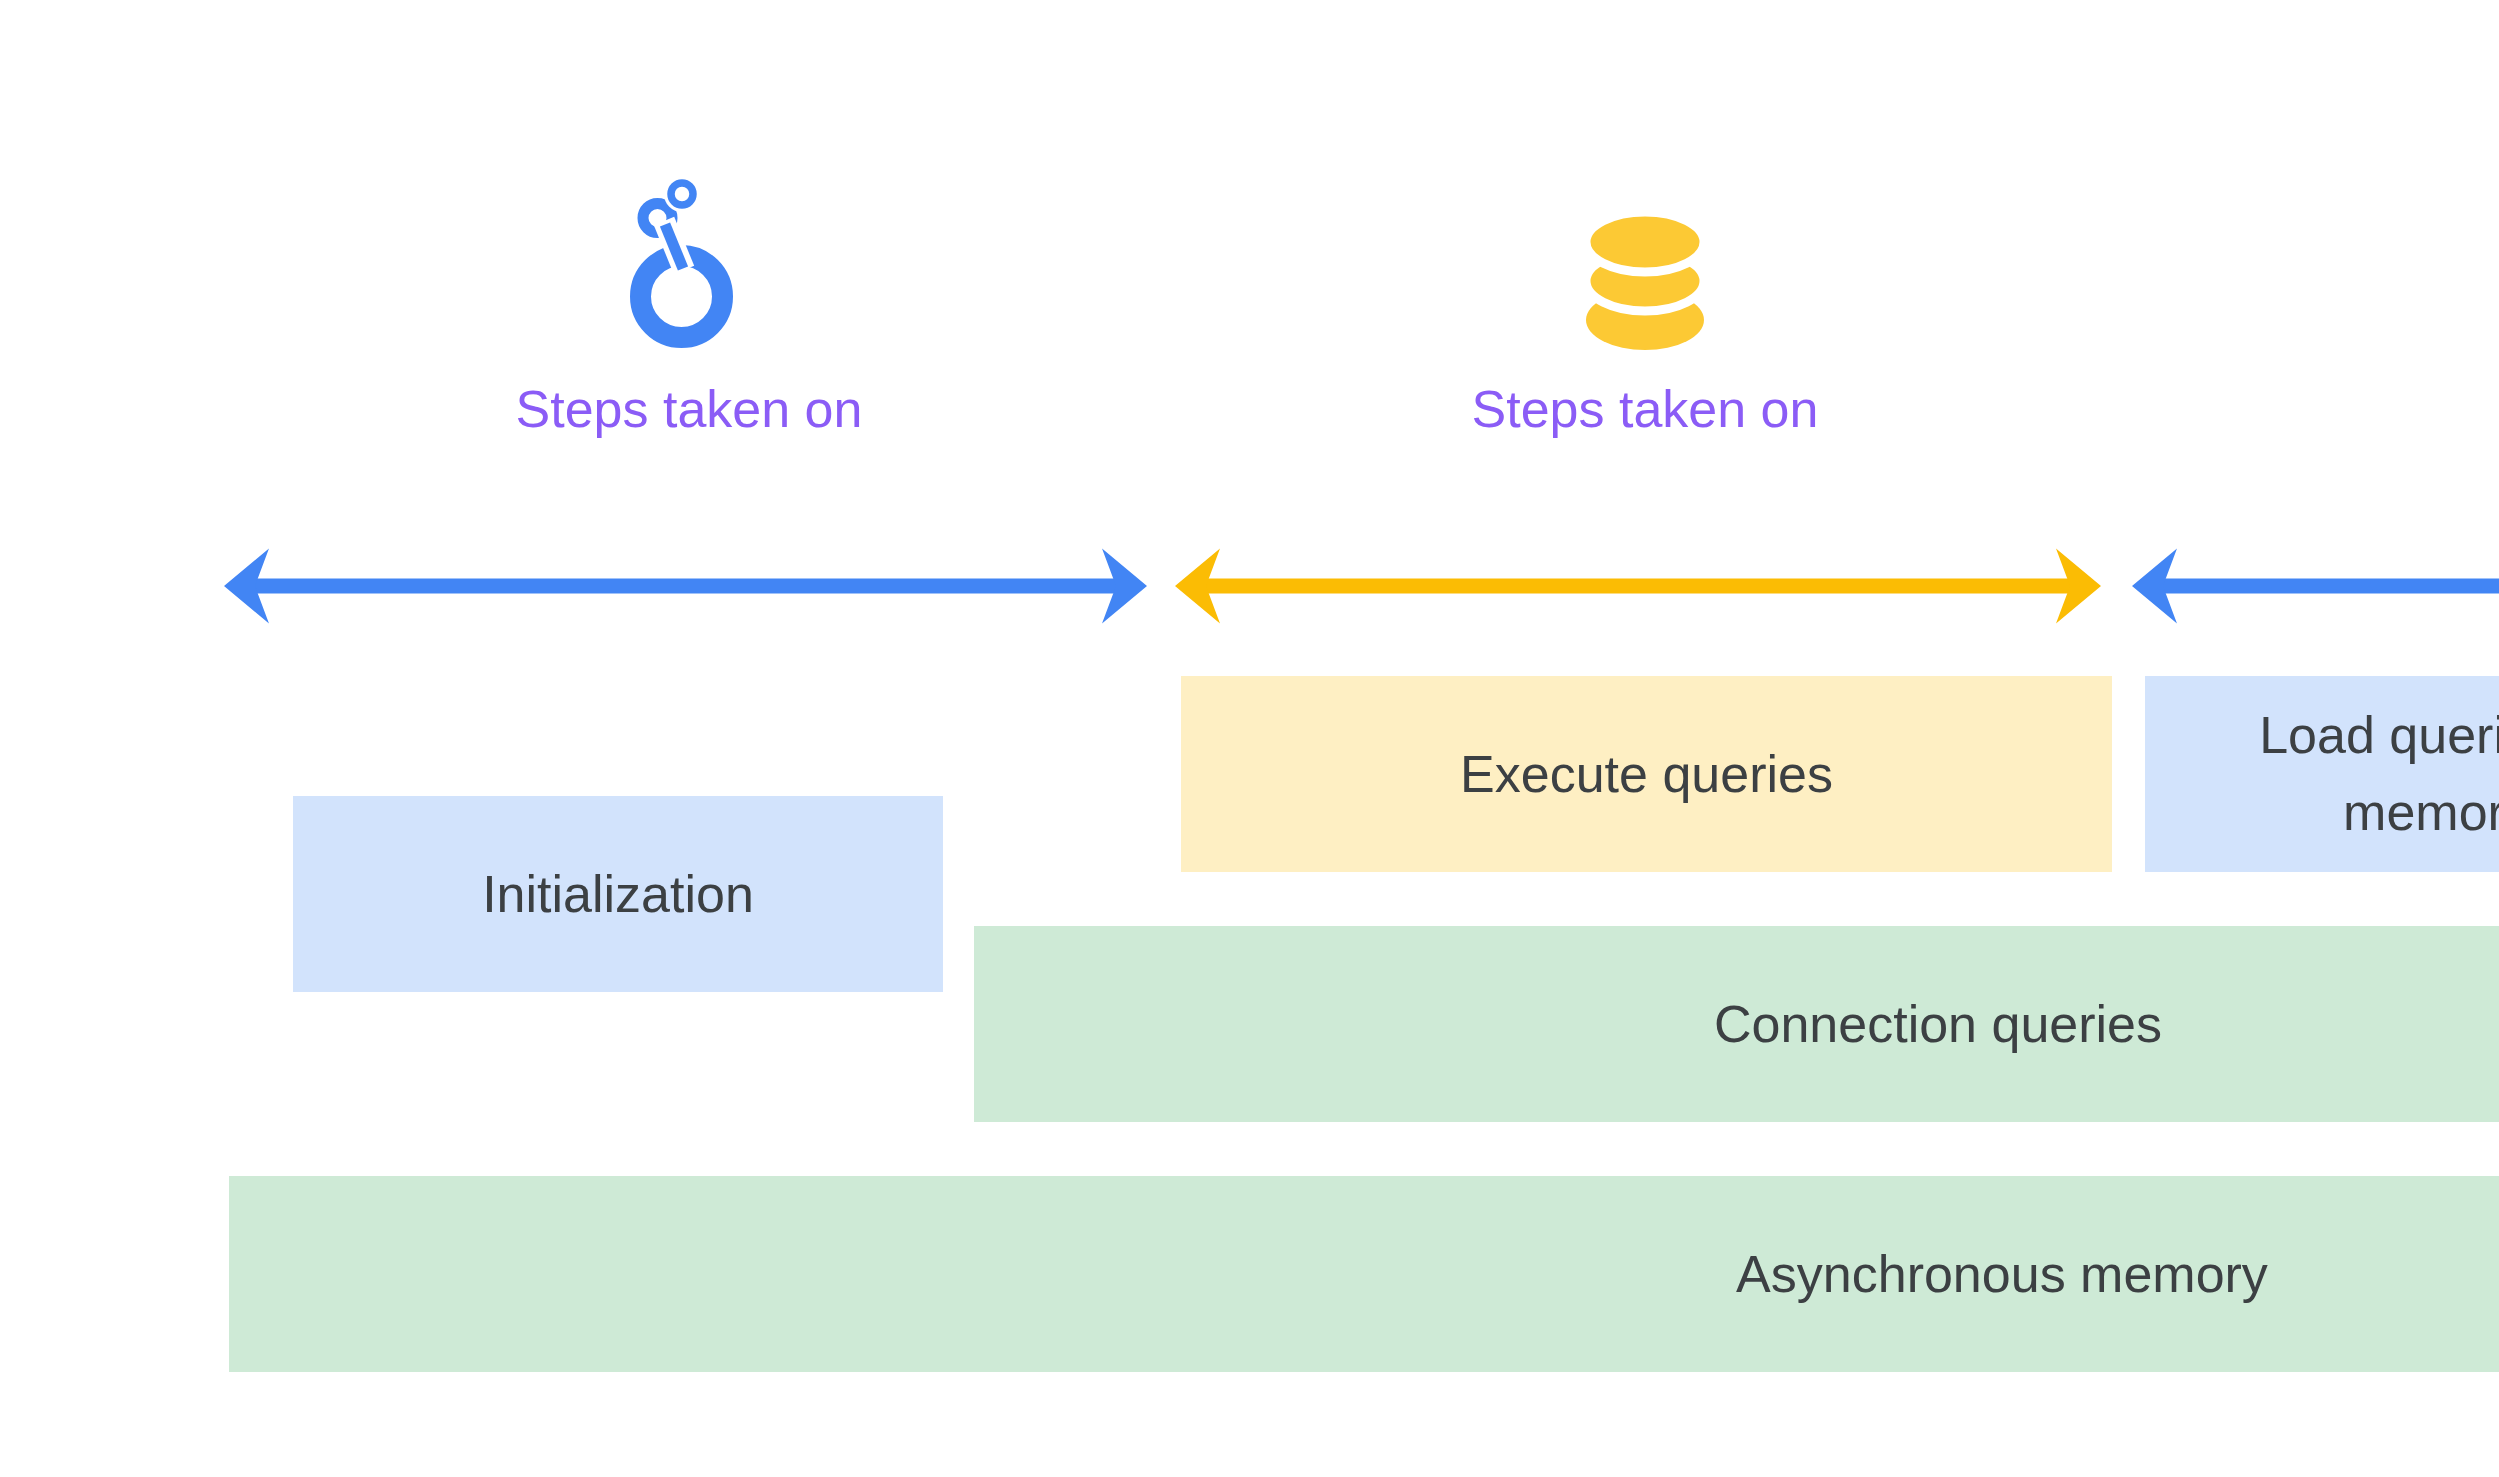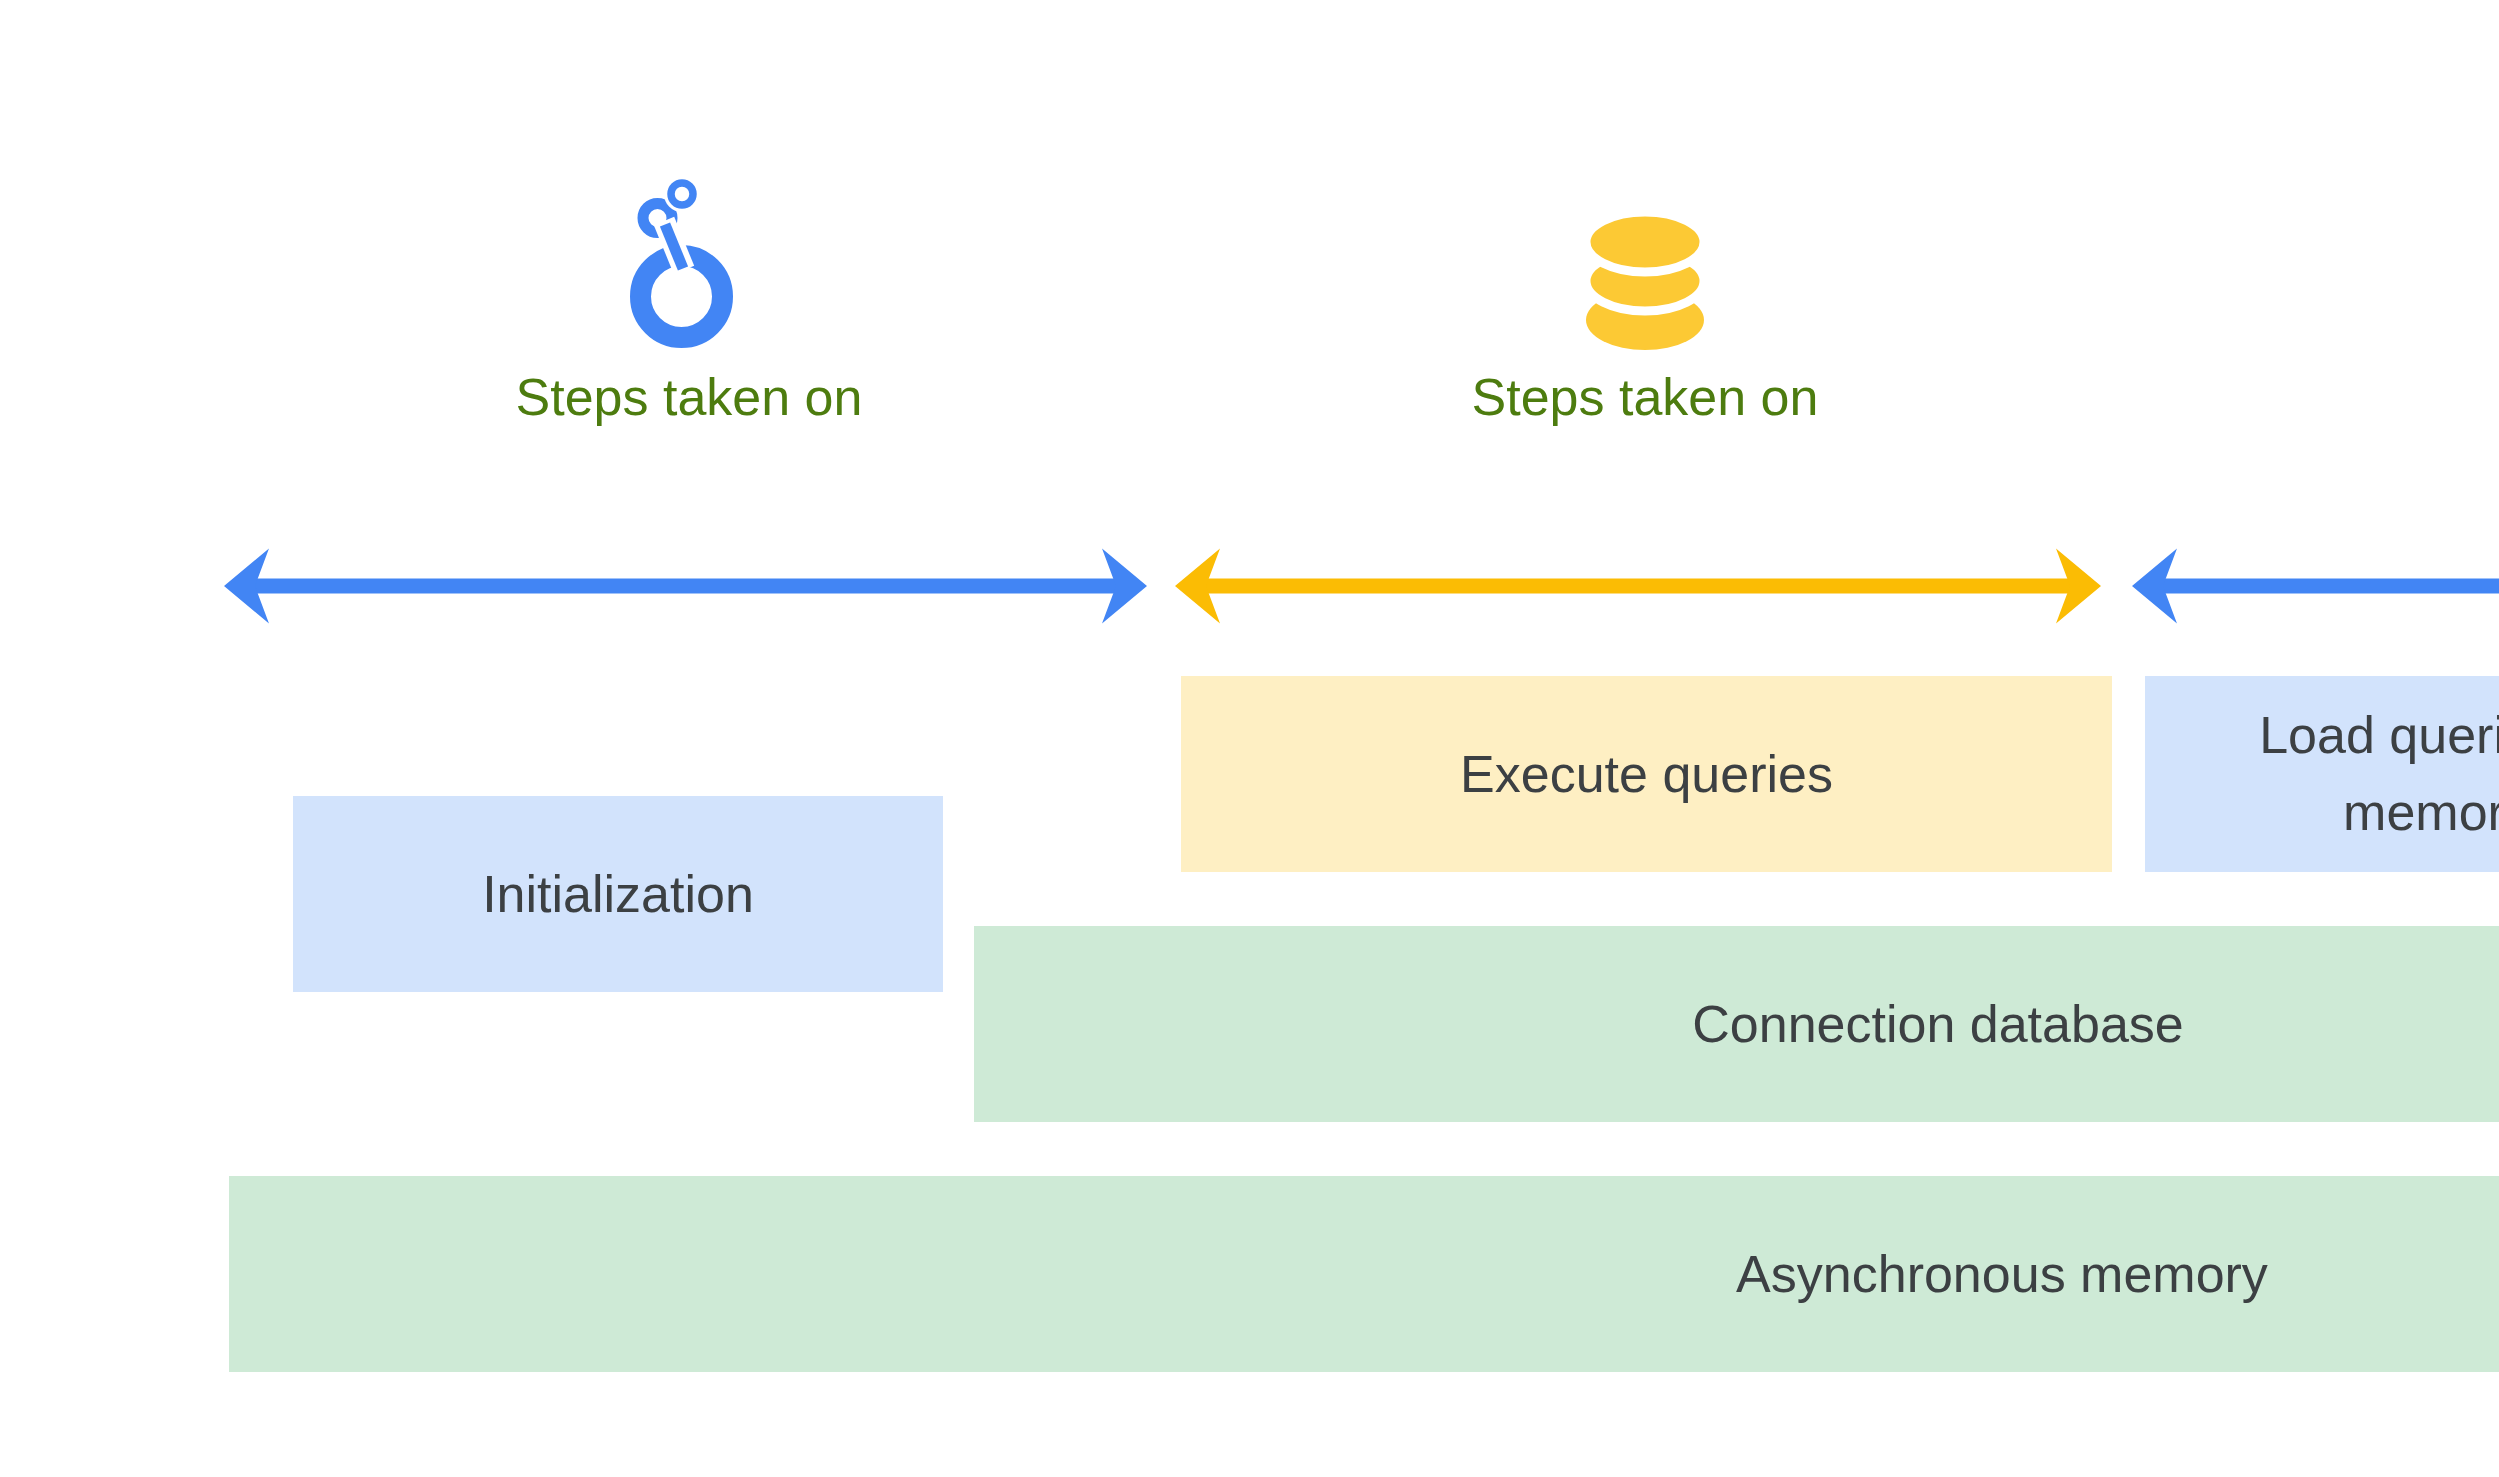--- a/index.html
+++ b/index.html
@@ -15,25 +15,25 @@
     font-family: "Liberation Sans", "DejaVu Sans", sans-serif;
     color: #3c4043;
     overflow: hidden;
   }
   .abs { position: absolute; }
 
   
   .hdr-text {
     position: absolute;
     width: 800px;
-    top: 356px;
+    top: 368px;
     text-align: center;
     font-size: 52px;
     line-height: 82px;
-    color: #4d7c0f;
+    color: #8b5cf6;
   }
 
   
   .arrow { position: absolute; top: 546px; height: 80px; }
 
   
   .pbox {
     position: absolute;
     height: 196px;
     display: flex;
@@ -116,21 +116,21 @@
   <div class="pbox blue box-initialization">
     <div>Initialization</div>
   </div>
 
   <div class="pbox blue box-load-queries">
     <div>Load queries in</div>
     <div>memory</div>
   </div>
 
   <div class="pbox green box-connection-handling">
-    <div>Connection database</div>
+    <div>Connection queries</div>
   </div>
 
   <div class="pbox green box-async-worker">
     <div>Asynchronous memory</div>
   </div>
 
 </div>
 
 
 </body></html>

